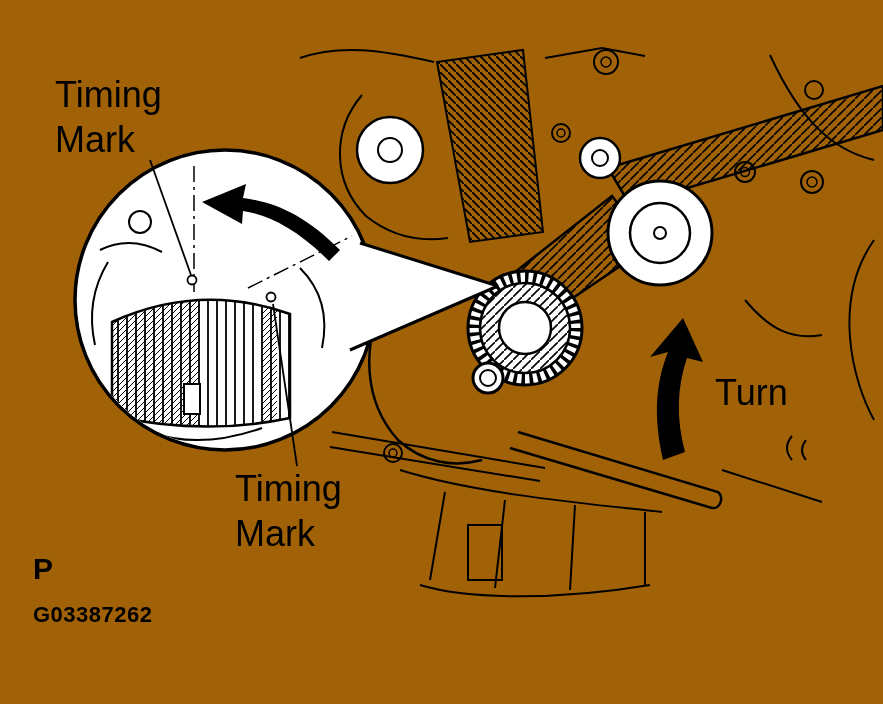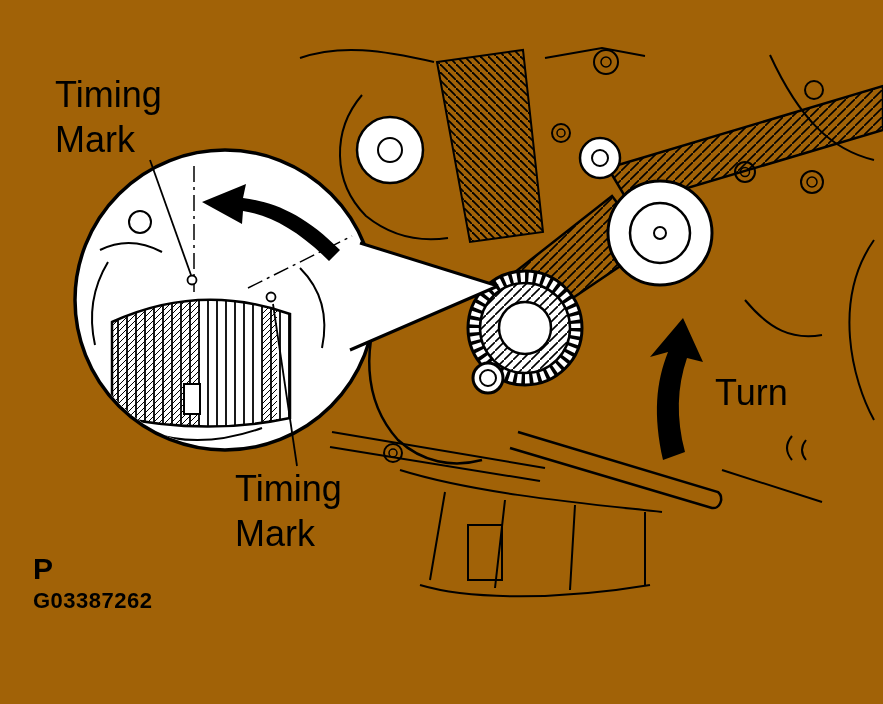--- a/index.html
+++ b/index.html
@@ -172,15 +172,15 @@
 
   <div class="label callout-label" style="left:235px;top:466px;">
     <div>Timing</div>
     <div>Mark</div>
   </div>
 
   <div class="label turn-label" style="left:715px;top:372px;">Turn</div>
 
   <div class="label page-marker" style="left:33px;top:552px;">P</div>
 
-  <div class="label figure-id" style="left:33px;top:588px;">G03387262</div>
+  <div class="label figure-id" style="left:33px;top:602px;">G03387262</div>
 
 </div>
 
 </body></html>

